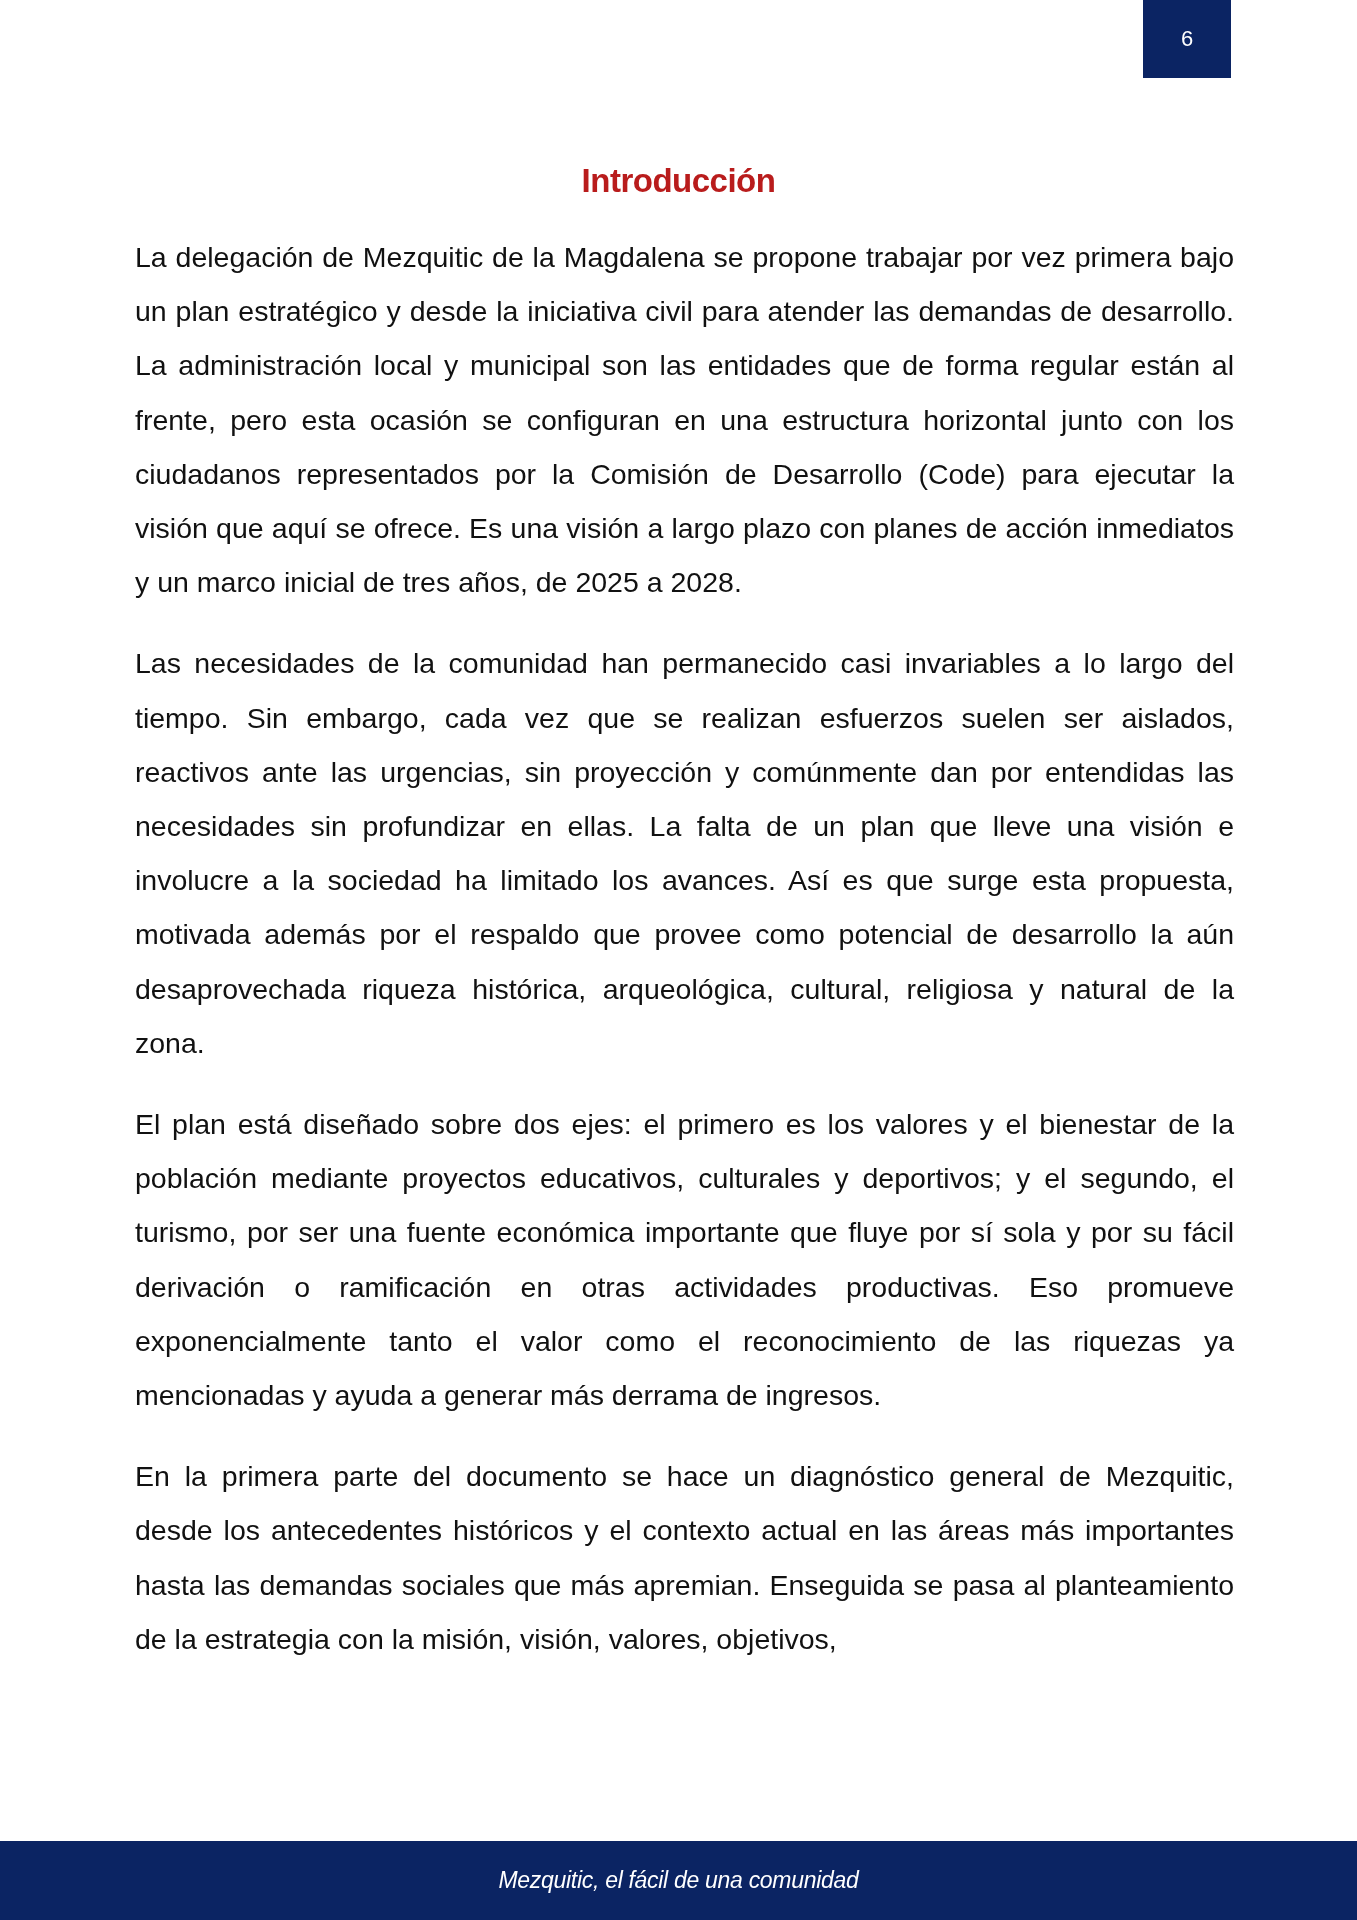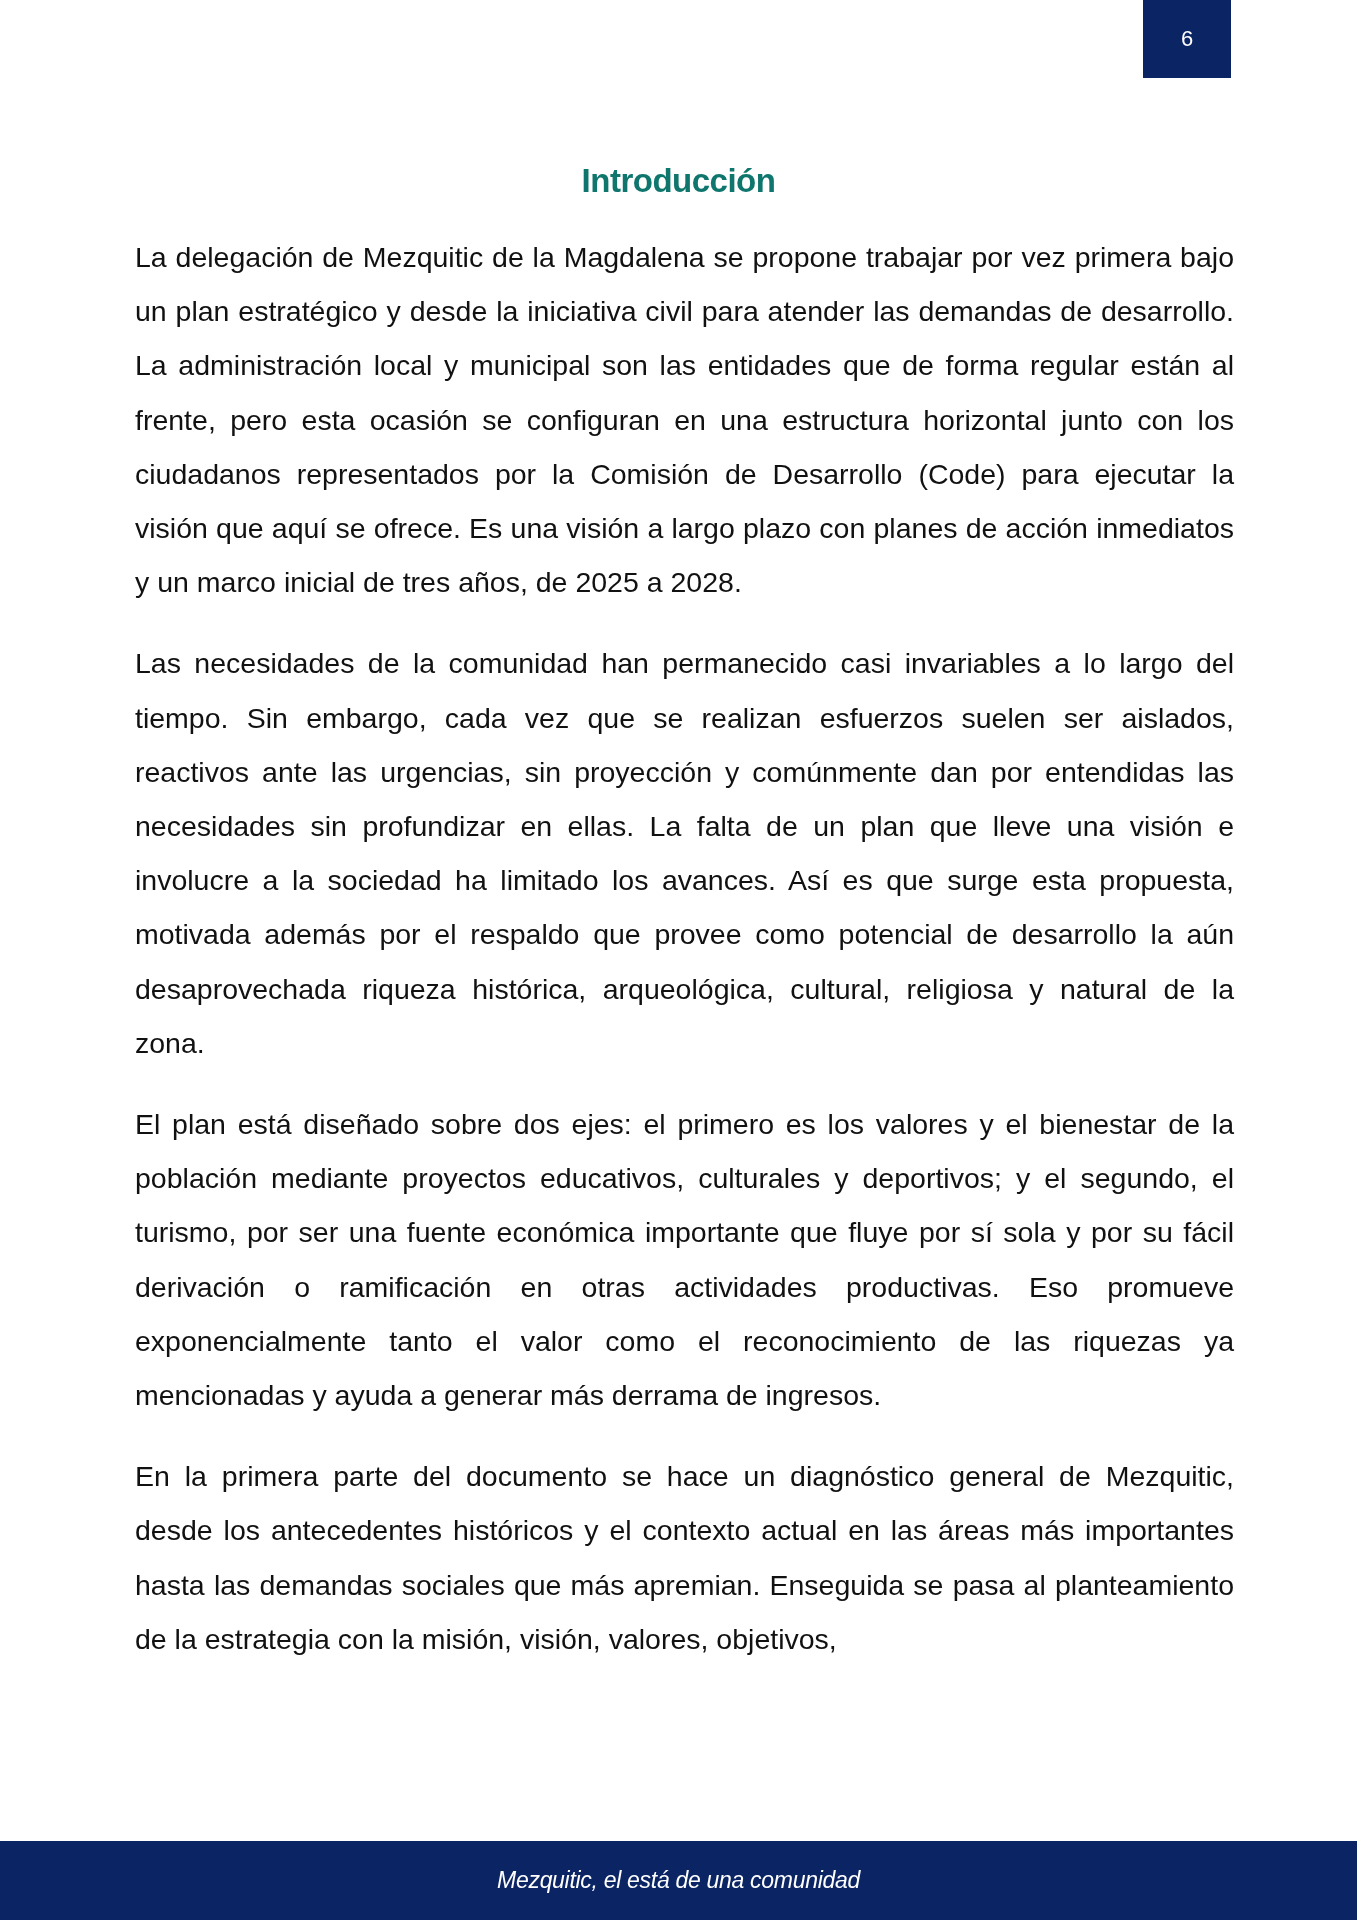--- a/index.html
+++ b/index.html
@@ -27,21 +27,21 @@
     justify-content: center;
     font-size: 22px;
     font-family: "Liberation Sans", sans-serif;
   }
   .title {
     position: absolute;
     top: 162px;
     left: 0;
     width: 1357px;
     text-align: center;
-    color: #0f766e;
+    color: #b91c1c;
     font-weight: bold;
     font-size: 33px;
     letter-spacing: -0.5px;
     margin: 0;
     font-family: "Liberation Sans", sans-serif;
   }
   .body-text {
     position: absolute;
     top: 230px;
     left: 123px;
@@ -84,14 +84,14 @@
 <h1 class="title">Introducción</h1>
 
 <div class="body-text">
   <p>La delegación de Mezquitic de la Magdalena se propone trabajar por vez primera bajo un plan estratégico y desde la iniciativa civil para atender las demandas de desarrollo. La administración local y municipal son las entidades que de forma regular están al frente, pero esta ocasión se configuran en una estructura horizontal junto con los ciudadanos representados por la Comisión de Desarrollo (Code) para ejecutar la visión que aquí se ofrece. Es una visión a largo plazo con planes de acción inmediatos y un marco inicial de tres años, de 2025 a 2028.</p>
   <p>Las necesidades de la comunidad han permanecido casi invariables a lo largo del tiempo. Sin embargo, cada vez que se realizan esfuerzos suelen ser aislados, reactivos ante las urgencias, sin proyección y comúnmente dan por entendidas las necesidades sin profundizar en ellas. La falta de un plan que lleve una visión e involucre a la sociedad ha limitado los avances. Así es que surge esta propuesta, motivada además por el respaldo que provee como potencial de desarrollo la aún desaprovechada riqueza histórica, arqueológica, cultural, religiosa y natural de la zona.</p>
   <p>El plan está diseñado sobre dos ejes: el primero es los valores y el bienestar de la población mediante proyectos educativos, culturales y deportivos; y el segundo, el turismo, por ser una fuente económica importante que fluye por sí sola y por su fácil derivación o ramificación en otras actividades productivas. Eso promueve exponencialmente tanto el valor como el reconocimiento de las riquezas ya mencionadas y ayuda a generar más derrama de ingresos.</p>
   <p>En la primera parte del documento se hace un diagnóstico general de Mezquitic, desde los antecedentes históricos y el contexto actual en las áreas más importantes hasta las demandas sociales que más apremian. Enseguida se pasa al planteamiento de la estrategia con la misión, visión, valores, objetivos,</p>
 </div>
 
 <div class="footer">
-  <span>Mezquitic, el está de una comunidad</span>
+  <span>Mezquitic, el fácil de una comunidad</span>
 </div>
 
 </body></html>

